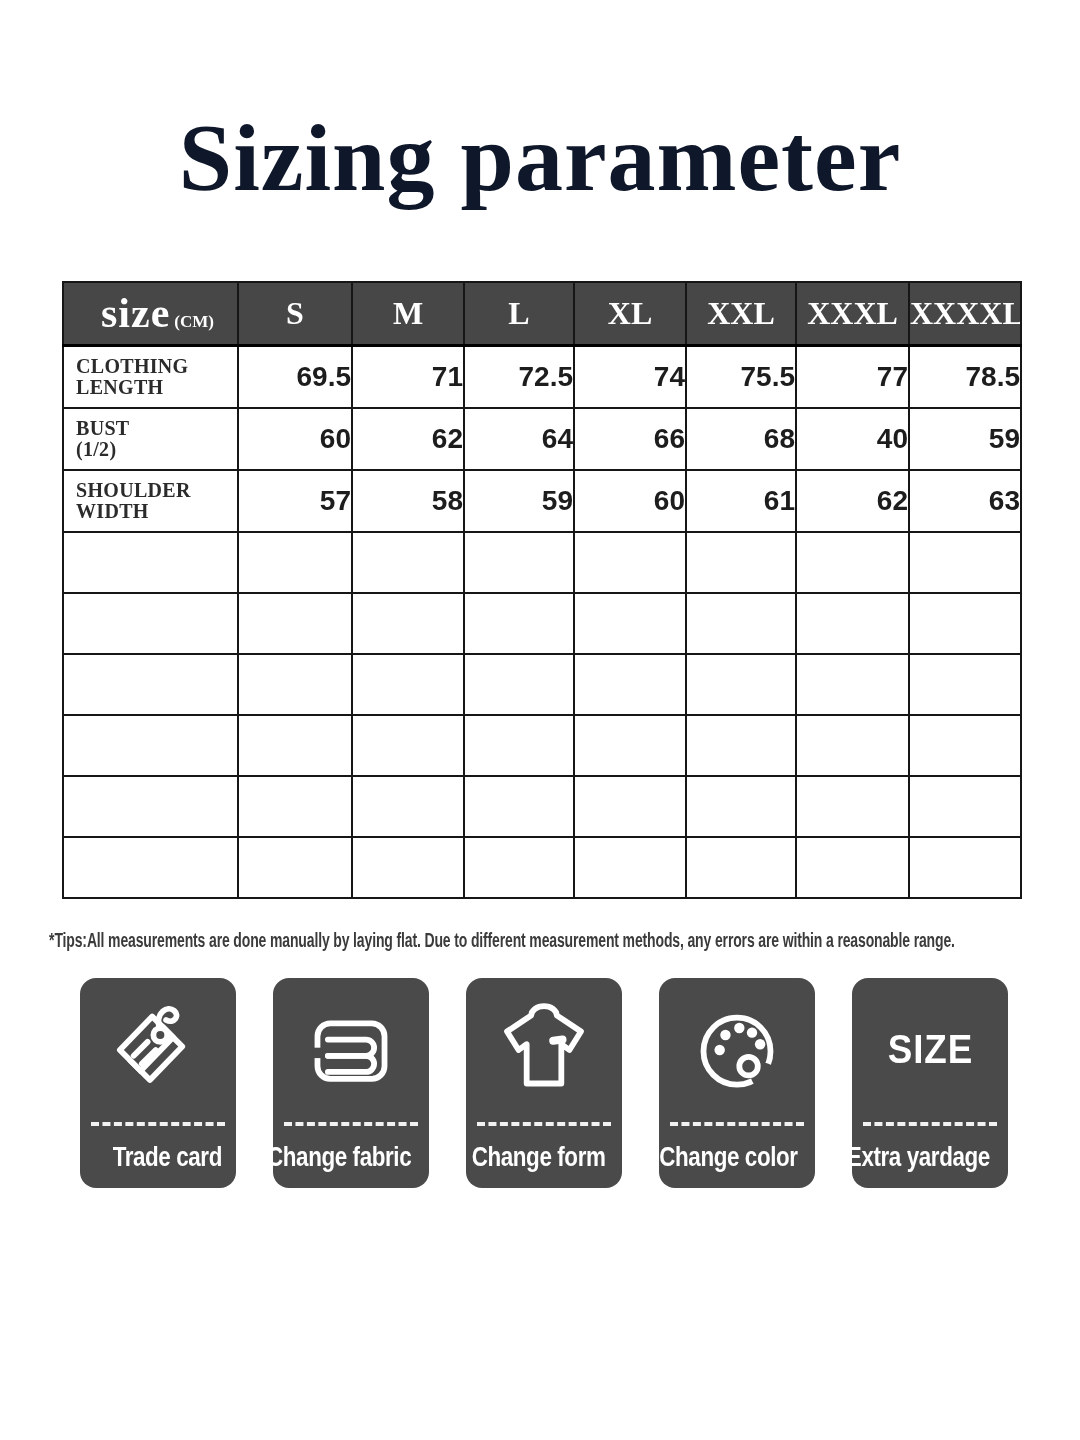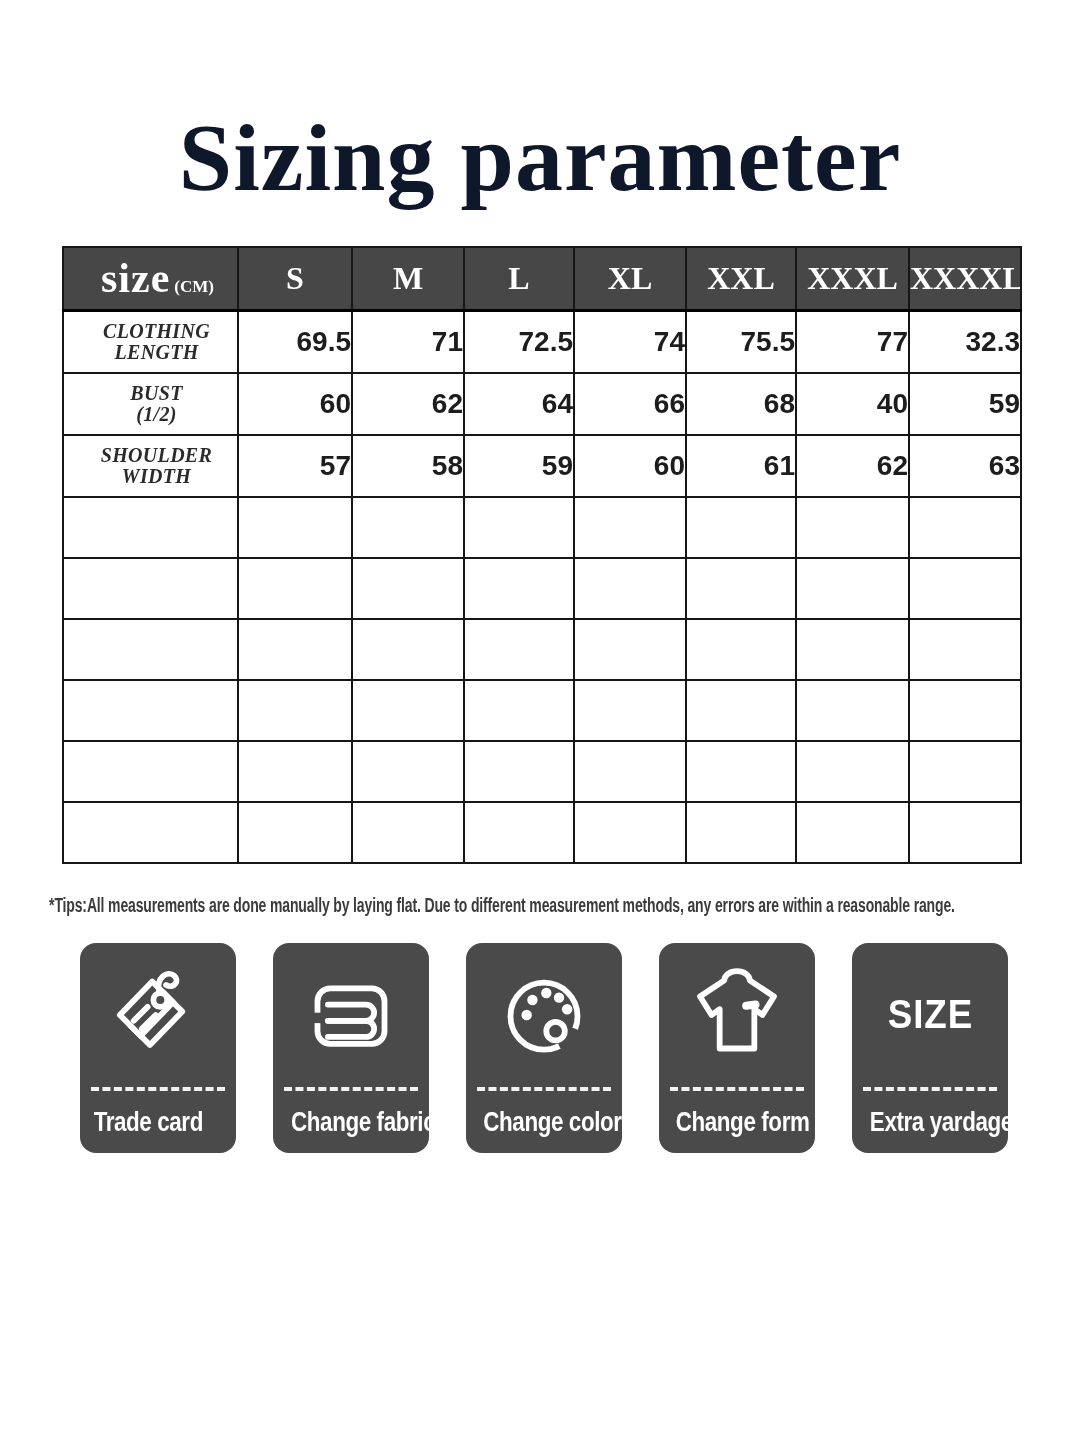--- a/index.html
+++ b/index.html
@@ -14,21 +14,21 @@
     font-size: 96px;
     line-height: 1.08;
     letter-spacing: 1px;
     color: #0f172a;
   }
 
   table.size-table {
     border-collapse: collapse;
     table-layout: fixed;
     width: 958px;
-    margin: 36px 0 0 62px;
+    margin: 71px 0 0 62px;
   }
   table.size-table td, table.size-table th {
     border: 2px solid #161616;
     overflow: hidden;
   }
   table.size-table thead th {
     background: #474747;
     color: #ffffff;
     height: 64px;
     font-family: "Liberation Serif", serif;
@@ -44,24 +44,23 @@
 
   tr.data-row { height: 62px; }
   tr.empty-row { height: 61px; }
 
   td.row-label {
     font-family: "Liberation Serif", serif;
     font-weight: 700;
     font-size: 20px;
     line-height: 21px;
     color: #2b2b2b;
-    text-align: center;
+    text-align: left;
     padding-left: 12px;
     letter-spacing: 0.3px;
-    font-style: italic;
   }
   td.cell-value {
     font-weight: 700;
     font-size: 28px;
     color: #1d1d1d;
     text-align: right;
     vertical-align: middle;
   }
 
   .tips-wrap {
@@ -102,21 +101,21 @@
     justify-content: center;
   }
   .card-divider {
     border-top: 4px dashed #f2f2f2;
     margin: 0 11px;
   }
   .card-label-wrap {
     flex: 1;
     display: flex;
     align-items: center;
-    justify-content: flex-start;
+    justify-content: flex-end;
     overflow: visible;
   }
   .card-label {
     display: inline-block;
     white-space: nowrap;
     color: #ffffff;
     font-weight: 700;
     font-size: 28px;
     letter-spacing: -0.5px;
     transform: scaleX(0.80);
@@ -160,21 +159,21 @@
   </thead>
   <tbody>
       <tr class="data-row">
         <td class="row-label">CLOTHING<br>LENGTH</td>
         <td class="cell-value">69.5</td>
         <td class="cell-value">71</td>
         <td class="cell-value">72.5</td>
         <td class="cell-value">74</td>
         <td class="cell-value">75.5</td>
         <td class="cell-value">77</td>
-        <td class="cell-value">32.3</td>
+        <td class="cell-value">78.5</td>
       </tr>
       <tr class="data-row">
         <td class="row-label">BUST<br>(1/2)</td>
         <td class="cell-value">60</td>
         <td class="cell-value">62</td>
         <td class="cell-value">64</td>
         <td class="cell-value">66</td>
         <td class="cell-value">68</td>
         <td class="cell-value">40</td>
         <td class="cell-value">59</td>
@@ -284,20 +283,35 @@
           <rect x="16" y="22" width="58" height="48" rx="11"></rect>
           <path d="M25 36 h33 a7 7 0 0 1 0 14 h-33"></path>
           <path d="M25 50 h33 a7 7 0 0 1 0 14 h-33"></path>
           <line x1="16" y1="43" x2="16" y2="52" stroke="#4a4a4a" stroke-width="9" stroke-linecap="butt"></line>
         </g>
       </svg>
     </div>
     <div class="card-divider"></div>
     <div class="card-label-wrap">
         <span class="card-label">Change fabric</span>
+      </div>
+  </div>
+
+  <div class="card">
+    <div class="card-icon">
+      <svg width="104" height="104" viewBox="0 0 90 90">
+        <g stroke="#ffffff" stroke-width="5" fill="none" stroke-linejoin="round" stroke-linecap="round">
+          <path d="M34 15 L13 29 L23 45 L30 40 L30 74 L60 74 L60 40 L67 45 L77 29 L56 15 A 11 8 0 0 0 34 15 Z"></path>
+          <line x1="53" y1="37" x2="61" y2="36" stroke-width="7"></line>
+        </g>
+      </svg>
+    </div>
+    <div class="card-divider"></div>
+    <div class="card-label-wrap">
+        <span class="card-label">Change form</span>
       </div>
   </div>
 
   <div class="card">
     <div class="card-icon">
       <svg width="104" height="104" viewBox="0 0 90 90">
         <circle cx="45" cy="46" r="29" stroke="#ffffff" stroke-width="5" fill="none"></circle>
         <circle cx="68" cy="67" r="11" fill="#4a4a4a" stroke="none"></circle>
         <circle cx="55" cy="59" r="8" stroke="#ffffff" stroke-width="5" fill="none"></circle>
         <circle cx="77" cy="74" r="9" fill="#4a4a4a" stroke="none"></circle>
@@ -311,35 +325,20 @@
       </svg>
     </div>
     <div class="card-divider"></div>
     <div class="card-label-wrap">
         <span class="card-label">Change color</span>
       </div>
   </div>
 
   <div class="card">
     <div class="card-icon">
-      <svg width="104" height="104" viewBox="0 0 90 90">
-        <g stroke="#ffffff" stroke-width="5" fill="none" stroke-linejoin="round" stroke-linecap="round">
-          <path d="M34 15 L13 29 L23 45 L30 40 L30 74 L60 74 L60 40 L67 45 L77 29 L56 15 A 11 8 0 0 0 34 15 Z"></path>
-          <line x1="53" y1="37" x2="61" y2="36" stroke-width="7"></line>
-        </g>
-      </svg>
-    </div>
-    <div class="card-divider"></div>
-    <div class="card-label-wrap">
-        <span class="card-label">Change form</span>
-      </div>
-  </div>
-
-  <div class="card">
-    <div class="card-icon">
       <span class="size-icon-text">SIZE</span>
     </div>
     <div class="card-divider"></div>
     <div class="card-label-wrap">
         <span class="card-label">Extra yardage</span>
       </div>
   </div>
 
 </div>
 

